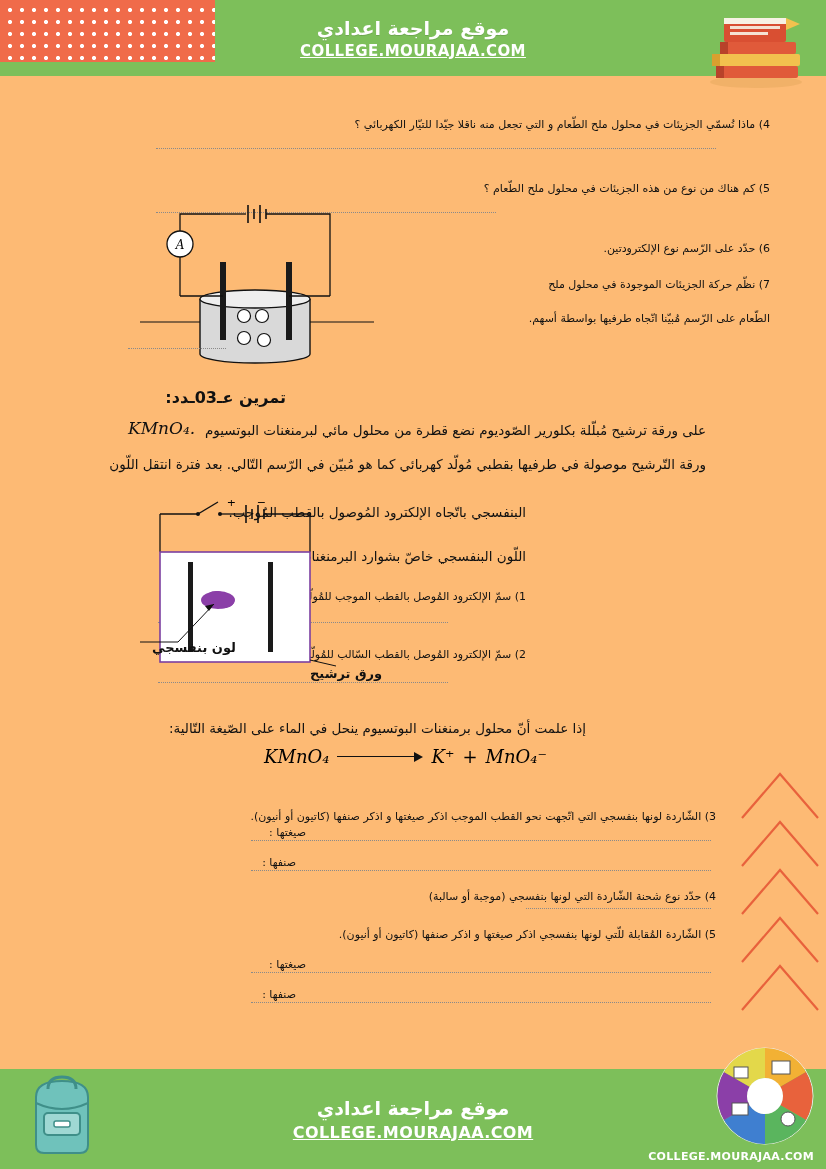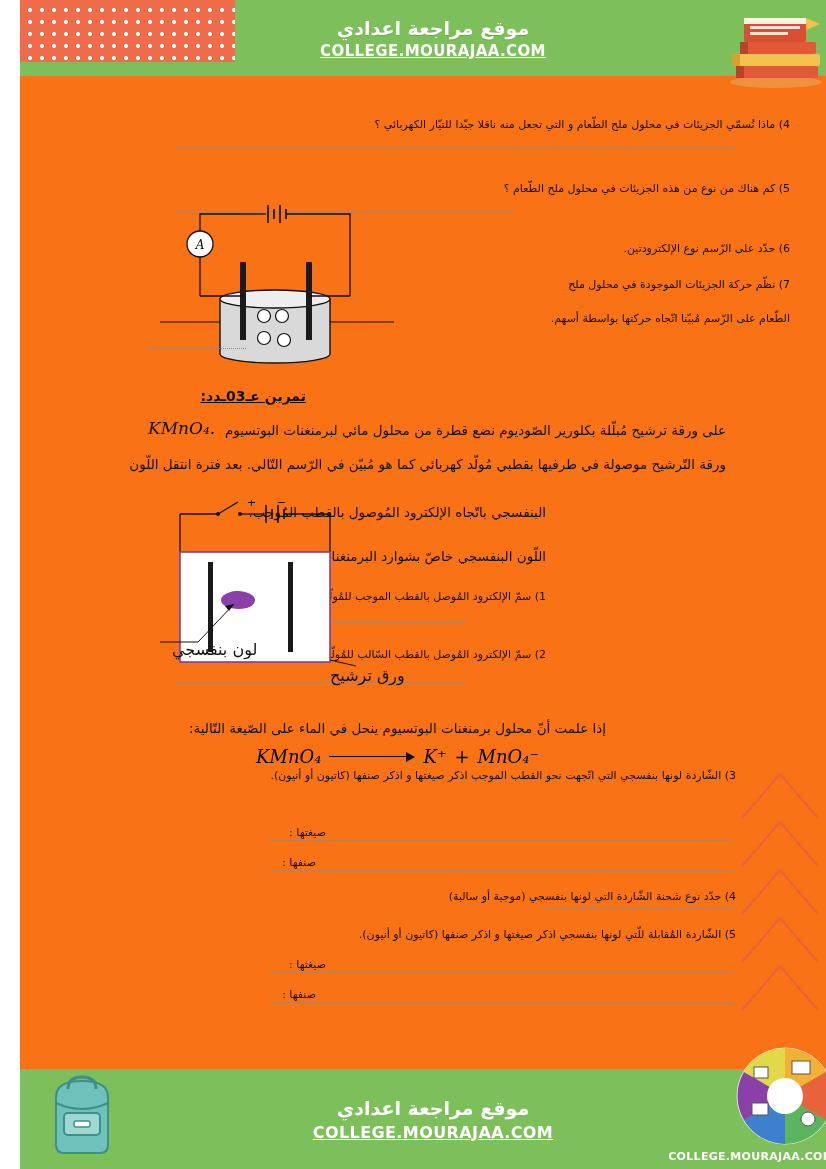--- a/index.html
+++ b/index.html
@@ -4,21 +4,21 @@
 <style>
   html,body{margin:0;padding:0;}
   body{
     width:826px;height:1169px;
     background:#ffffff;
     font-family:"DejaVu Sans","Liberation Sans",sans-serif;
     position:relative;overflow:hidden;
   }
 
   
-  .page{position:absolute;inset:0;background:#f97316;margin-left:20px;}
+  .page{position:absolute;inset:0;background:#fdba74;}
 
   
   .top-banner{
     position:absolute;left:0;top:0;width:826px;height:76px;
     background:#7dbf5a;
   }
   .banner-inner{
     position:absolute;left:0;top:0;width:826px;height:76px;
     display:flex;flex-direction:column;align-items:center;justify-content:center;
   }
@@ -81,36 +81,35 @@
   }
   .par{
     position:absolute;font-size:13.5px;color:#111;line-height:1.6;text-align:right;
   }
   .dots-line{
     position:absolute;
     border-bottom:1.5px dotted #8a8a8a;
     height:0;
   }
   .heading{
-    position:absolute;font-size:14px;font-weight:bold;color:#111;
-    text-decoration:underline;
+    position:absolute;font-size:16px;font-weight:bold;color:#111;
   }
   .formula{
     position:absolute;font-family:"DejaVu Serif","Liberation Serif",serif;
     font-style:italic;font-size:17px;color:#111;direction:ltr;
   }
   .eq{
     position:absolute;direction:ltr;display:flex;align-items:center;gap:8px;
     font-family:"DejaVu Serif","Liberation Serif",serif;font-style:italic;font-size:18px;
   }
   .arrow{display:inline-block;width:86px;height:10px;position:relative;}
   .arrow:before{content:"";position:absolute;left:0;top:4px;width:78px;height:1.6px;background:#111;}
   .arrow:after{content:"";position:absolute;right:0;top:0;border-top:5px solid transparent;
     border-bottom:5px solid transparent;border-left:9px solid #111;}
-  .label-small{position:absolute;font-size:16px;color:#111;}
+  .label-small{position:absolute;font-size:13px;color:#111;font-weight:bold;}
   svg{display:block;}
 </style>
 </head>
 <body>
 
 <div class="page">
 
   <div class="top-banner">
     <div class="dots-clip">
       <div class="dots-white"></div>
@@ -141,21 +140,21 @@
   <div class="content">
 
     <div class="q" style="right:56px; top:28px;">4)  ماذا نُسمّي الجزيئات في محلول ملح الطّعام و التي تجعل منه ناقلا جيّدا للتيّار الكهربائي ؟</div>
     <div class="dots-line" style="right:110px; top:60px; width:560px;"></div>
 
     <div class="q" style="right:56px; top:92px;">5)  كم هناك من نوع من هذه الجزيئات في محلول ملح الطّعام ؟</div>
     <div class="dots-line" style="right:330px; top:124px; width:340px;"></div>
 
     <div class="q" style="right:56px; top:152px;text-align:center;">6)  حدّد على الرّسم نوع الإلكترودتين.</div>
     <div class="q" style="right:56px; top:188px;">7)  نظّم حركة الجزيئات الموجودة في محلول ملح</div>
-    <div class="q" style="right:56px; top:222px;">الطّعام على الرّسم مُبيّنا اتّجاه حركتها بواسطة أسهم.</div>
+    <div class="q" style="right:56px; top:222px;">الطّعام على الرّسم مُبيّنا اتّجاه طرفيها بواسطة أسهم.</div>
 
     <svg style="position:absolute;left:140px;top:116px;width:240px;height:160px;" viewBox="0 0 240 160">
 
       <polyline points="40,40 40,10 80,10" fill="none" stroke="#111" stroke-width="1.3"></polyline>
       <circle cx="40" cy="40" r="13" fill="#fff" stroke="#111" stroke-width="1.3"></circle>
       <text x="40" y="45" font-size="12" text-anchor="middle" font-family="DejaVu Serif, serif" font-style="italic">A</text>
       <polyline points="40,53 40,92" fill="none" stroke="#111" stroke-width="1.3"></polyline>
       <polyline points="80,10 106,10" fill="none" stroke="#111" stroke-width="1.3"></polyline>
 
       <line x1="108" y1="1" x2="108" y2="19" stroke="#111" stroke-width="1.6"></line>
@@ -228,29 +227,29 @@
       <path d="M74,104 l-9,2 l4,5 z" fill="#111"></path>
       <line x1="0" y1="142" x2="38" y2="142" stroke="#111" stroke-width="1"></line>
 
       <line x1="170" y1="160" x2="196" y2="166" stroke="#111" stroke-width="1"></line>
     </svg>
     <div class="label-small" style="left:152px; top:552px;">لون بنفسجي</div>
     <div class="label-small" style="left:310px; top:578px;">ورق ترشيح</div>
 
     <div class="par" style="right:240px; top:630px;">إذا علمت أنّ محلول برمنغنات البوتسيوم ينحل في الماء على الصّيغة التّالية:</div>
 
-    <div class="eq" style="left:236px; top:658px;">
+    <div class="eq" style="left:264px; top:658px;">
       <span>KMnO₄</span>
       <span class="arrow"></span>
       <span>K⁺</span>
       <span>+</span>
       <span>MnO₄⁻</span>
     </div>
 
-    <div class="q" style="right:110px; top:679px;">3)  الشّاردة لونها بنفسجي التي اتّجهت نحو القطب الموجب اذكر صيغتها و اذكر صنفها (كاتيون أو أنيون).</div>
+    <div class="q" style="right:110px; top:720px;">3)  الشّاردة لونها بنفسجي التي اتّجهت نحو القطب الموجب اذكر صيغتها و اذكر صنفها (كاتيون أو أنيون).</div>
     <div class="q" style="right:520px; top:736px;">صيغتها :</div>
     <div class="dots-line" style="right:115px; top:752px; width:460px;"></div>
 
     <div class="q" style="right:530px; top:766px;">صنفها :</div>
     <div class="dots-line" style="right:115px; top:782px; width:460px;"></div>
 
     <div class="q" style="right:110px; top:800px;">4)  حدّد نوع شحنة الشّاردة التي لونها بنفسجي (موجبة أو سالبة)</div>
     <div class="dots-line" style="right:115px; top:820px; width:185px;"></div>
 
     <div class="q" style="right:110px; top:838px;">5)  الشّاردة المُقابلة للّتي لونها بنفسجي اذكر صيغتها و اذكر صنفها (كاتيون أو أنيون).</div>

